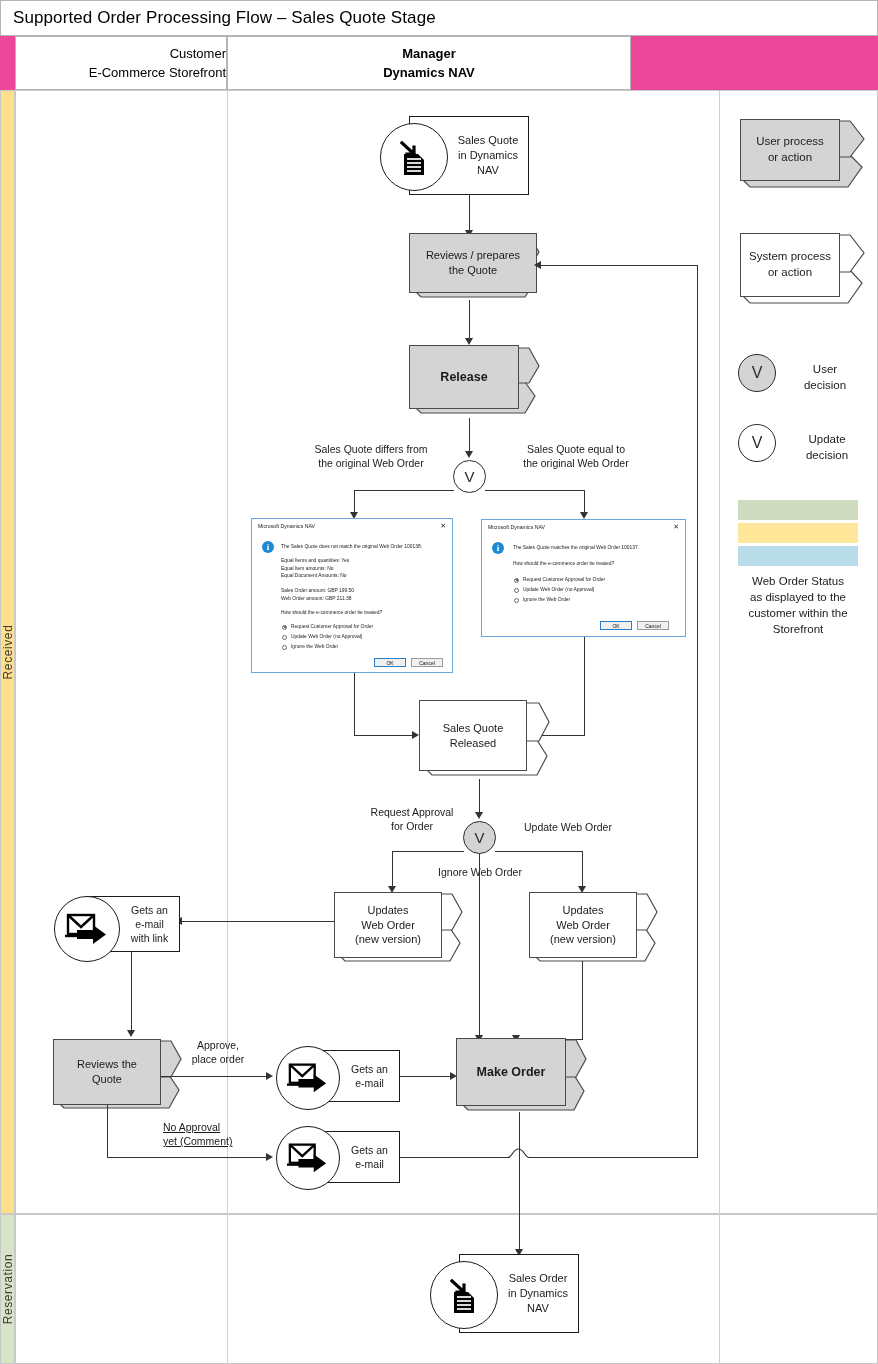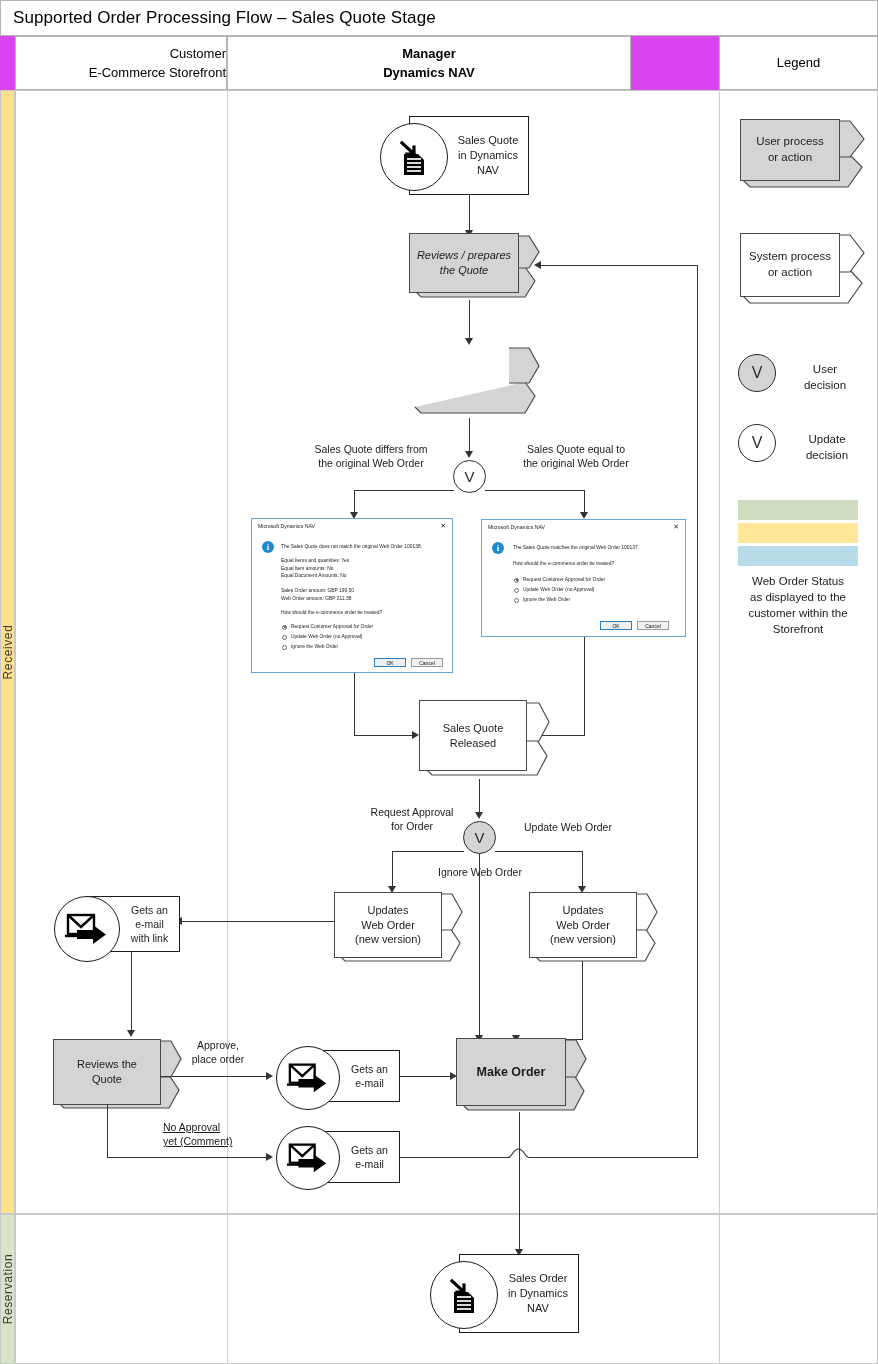--- a/index.html
+++ b/index.html
@@ -1,17 +1,17 @@
 <!DOCTYPE html>
 <html><head>
 <meta charset="utf-8">
 <style>
   html,body{margin:0;padding:0;background:#fff;}
   body{font-family:"Liberation Sans", sans-serif;}
-  #page{position:relative;width:878px;height:1364px;overflow:hidden;background:#d946ef;}
+  #page{position:relative;width:878px;height:1364px;overflow:hidden;background:#ec4899;}
   .titlebar{position:absolute;left:0;top:0;width:878px;height:36px;border:1px solid #b5b5b5;box-sizing:border-box;background:#fff;}
   .title-text{position:absolute;left:12px;top:7px;font-size:17px;color:#000;letter-spacing:.1px;}
 
   .hdr{position:absolute;box-sizing:border-box;border:1px solid #b5b5b5;background:#fff;
        display:flex;flex-direction:column;align-items:center;justify-content:center;
        font-size:13px;color:#000;line-height:1.5;text-align:center;}
 
   .lane-tab{position:absolute;box-sizing:border-box;border:1px solid #c8c8c8;}
   .lane-tab span{position:absolute;left:50%;top:50%;transform:translate(-50%,-50%) rotate(-90deg);
                  white-space:nowrap;font-size:12px;color:#3a3a3a;letter-spacing:.6px;}
@@ -80,23 +80,20 @@
   </div>
 
   <div class="hdr" style="left:15px;top:36px;width:212px;height:54px;align-items:flex-end;">
     <div>Customer</div>
     <div>E-Commerce Storefront</div>
   </div>
   <div class="hdr" style="left:227px;top:36px;width:404px;height:54px;font-weight:bold;">
     <div>Manager</div>
     <div>Dynamics NAV</div>
   </div>
-  <div class="hdr" style="left:719px;top:36px;width:159px;height:54px;">
-    <div>Legend</div>
-  </div>
 
   <div class="lane-tab" style="left:0;top:90px;width:15px;height:1124px;background:#ffe08a;">
     <span>Received</span>
   </div>
   <div class="lane-tab" style="left:0;top:1214px;width:15px;height:150px;background:#d7e4c8;">
     <span>Reservation</span>
   </div>
 
   <div class="lane-body" style="left:15px;top:90px;width:863px;height:1124px;"></div>
   <div class="lane-body" style="left:15px;top:1214px;width:863px;height:150px;"></div>
@@ -125,32 +122,35 @@
     </svg>
   </div>
 
   <div class="ln lnv" style="left:469px;top:195px;height:38px;"></div>
   <div class="arw arw-d" style="left:465px;top:230px;"></div>
 
   <svg class="stack" style="left:405px;top:231px;" width="135" height="72">
     <path d="M10 60 L16 66 L120 66 L130 50 L120 36" fill="#d4d4d4" stroke="#4a4a4a" stroke-width="1.2"></path>
     <path d="M104 5 L124 5 L134 21 L124 37 L104 37" fill="#d4d4d4" stroke="#4a4a4a" stroke-width="1.2"></path>
   </svg>
-  <div class="shape proc" style="left:409px;top:233px;width:110px;height:60px;font-style:italic;">
+  <div class="shape proc" style="left:409px;top:233px;width:128px;height:60px;">
     <span style="white-space:pre-line;">Reviews / prepares
 the Quote</span>
   </div>
 
   <div class="ln lnv" style="left:469px;top:300px;height:40px;"></div>
   <div class="arw arw-d" style="left:465px;top:338px;"></div>
 
   <svg class="stack" style="left:405px;top:343px;" width="135" height="78">
     <path d="M10 64 L16 70 L120 70 L130 53 L120 39" fill="#d4d4d4" stroke="#4a4a4a" stroke-width="1.2"></path>
     <path d="M104 5 L124 5 L134 23 L124 40 L104 40" fill="#d4d4d4" stroke="#4a4a4a" stroke-width="1.2"></path>
   </svg>
+  <div class="shape proc bold" style="left:409px;top:345px;width:110px;height:64px;">
+    <span>Release</span>
+  </div>
 
   <div class="ln lnv" style="left:469px;top:418px;height:35px;"></div>
   <div class="arw arw-d" style="left:465px;top:451px;"></div>
 
   <div class="dec dec-sys" style="left:453px;top:460px;width:33px;height:33px;">
     <span>V</span>
   </div>
 
   <div class="lbl" style="left:306px;top:442px;width:130px;white-space:pre-line;">Sales Quote differs from
 the original Web Order</div>

